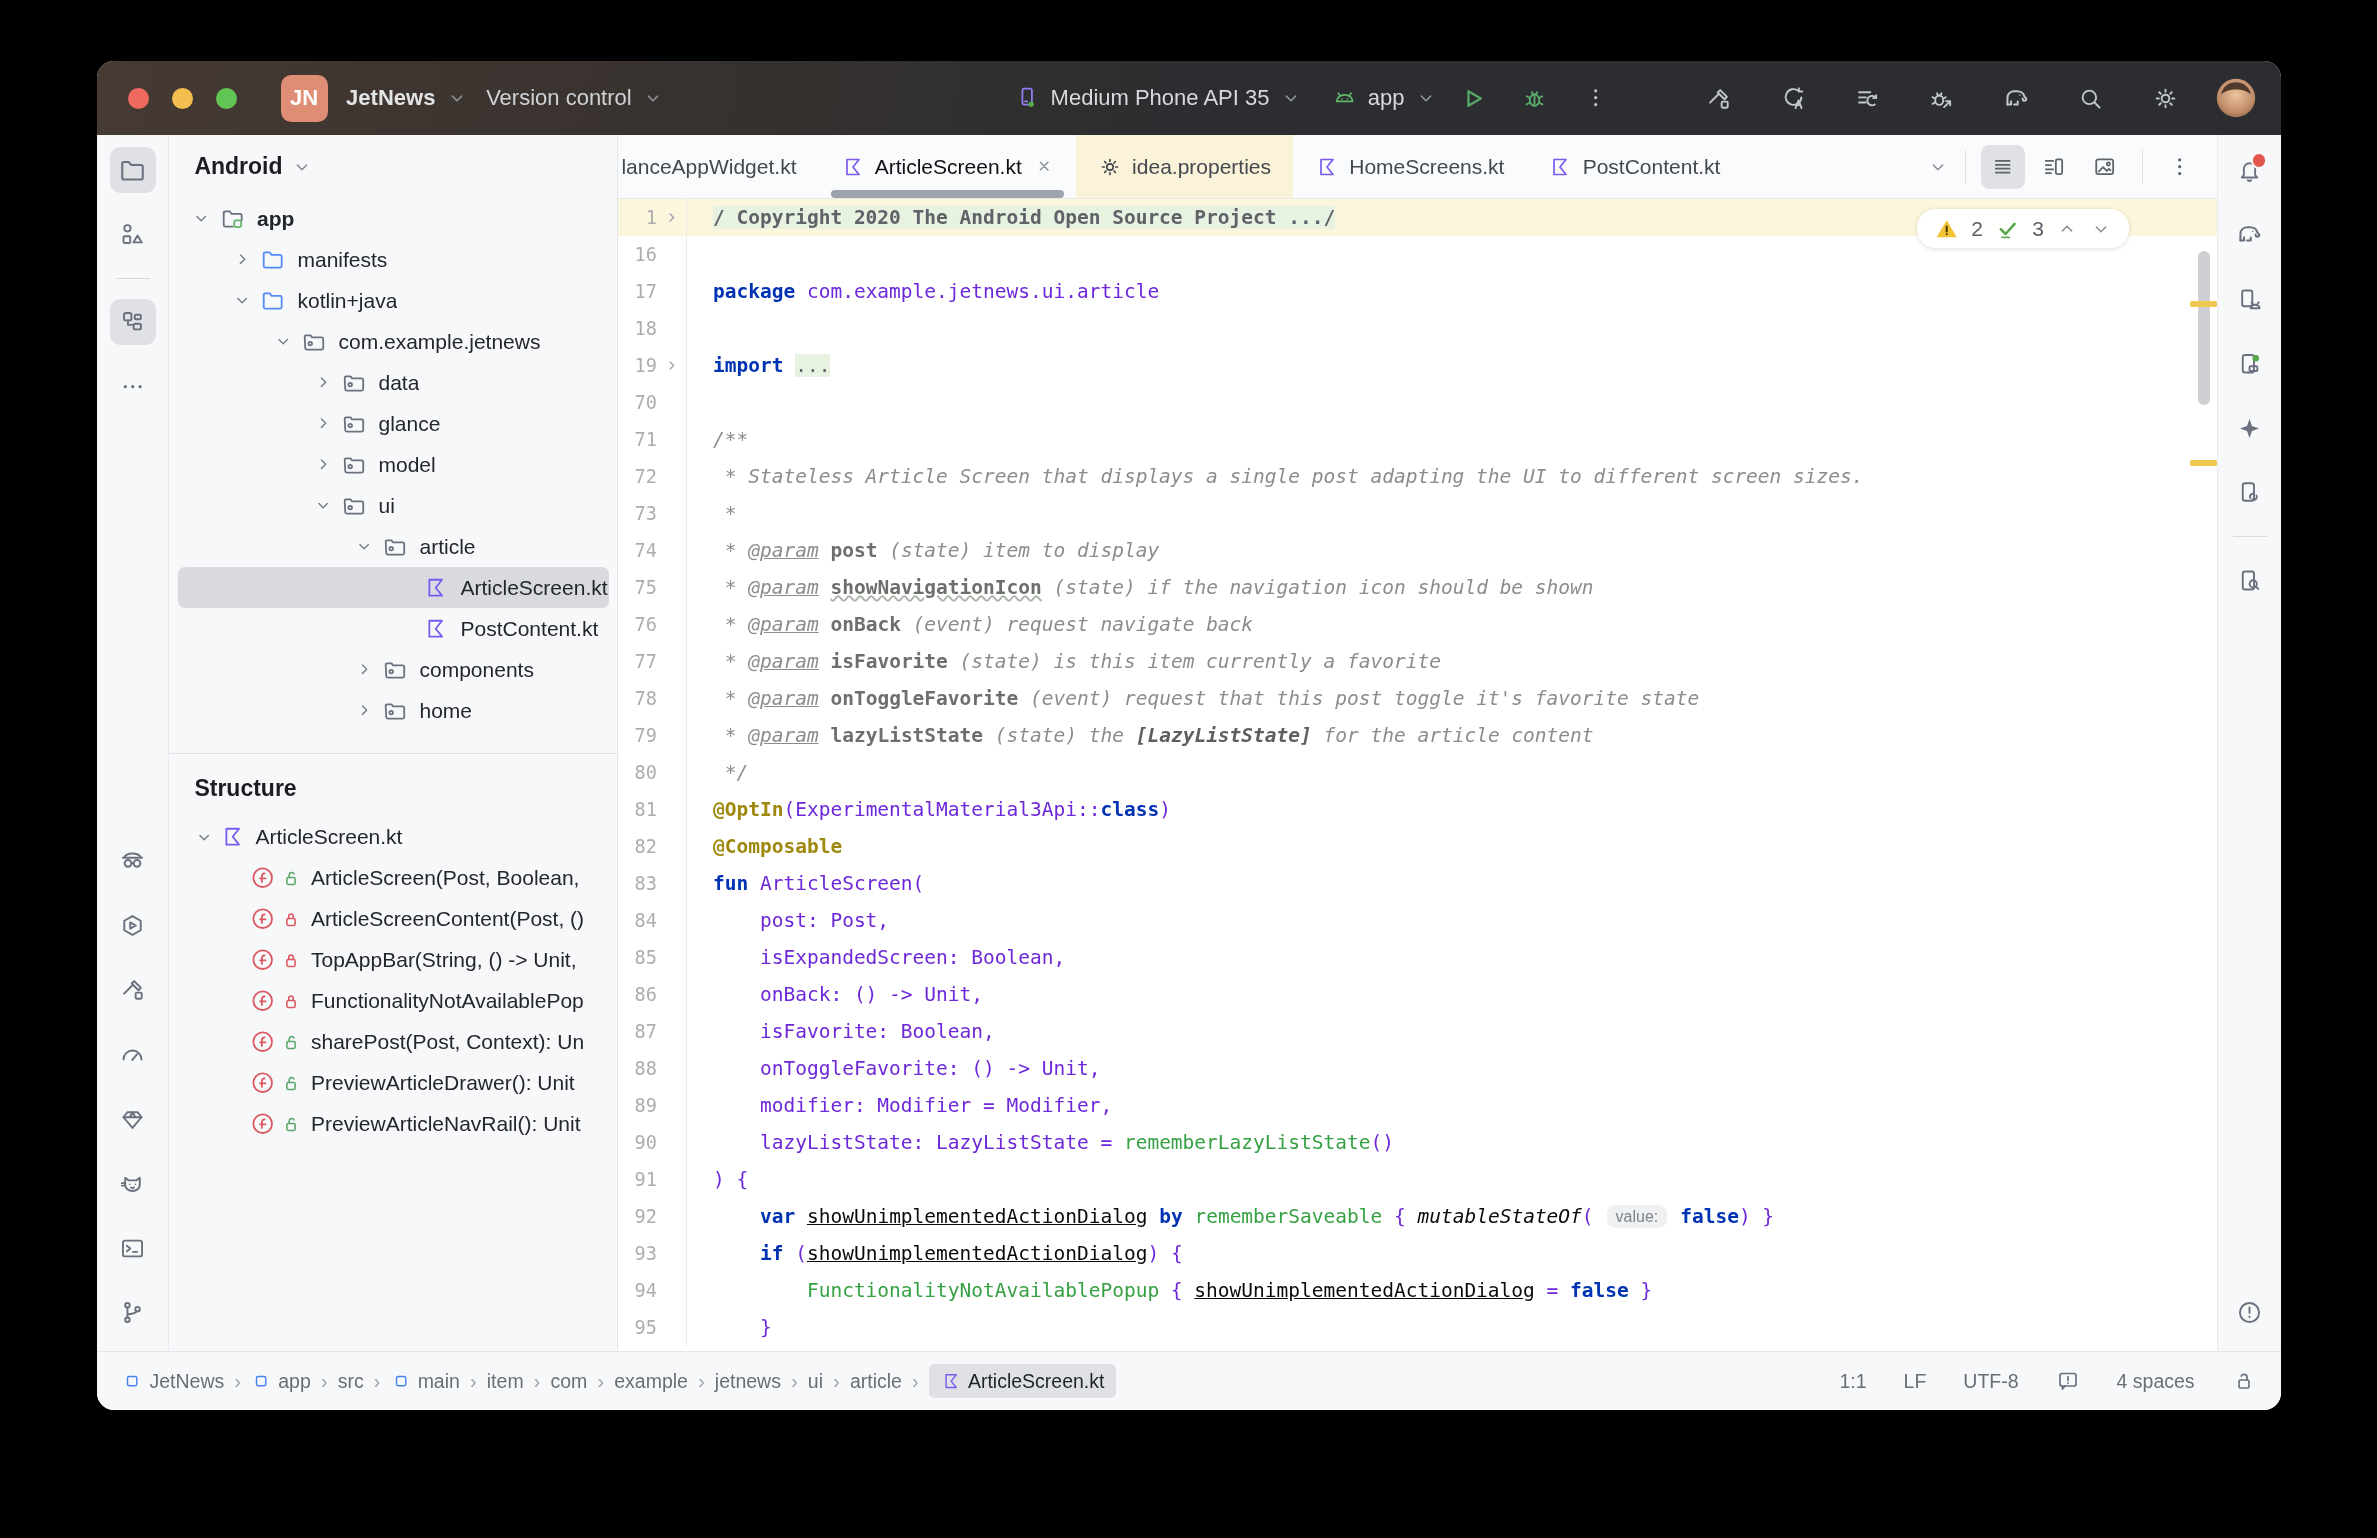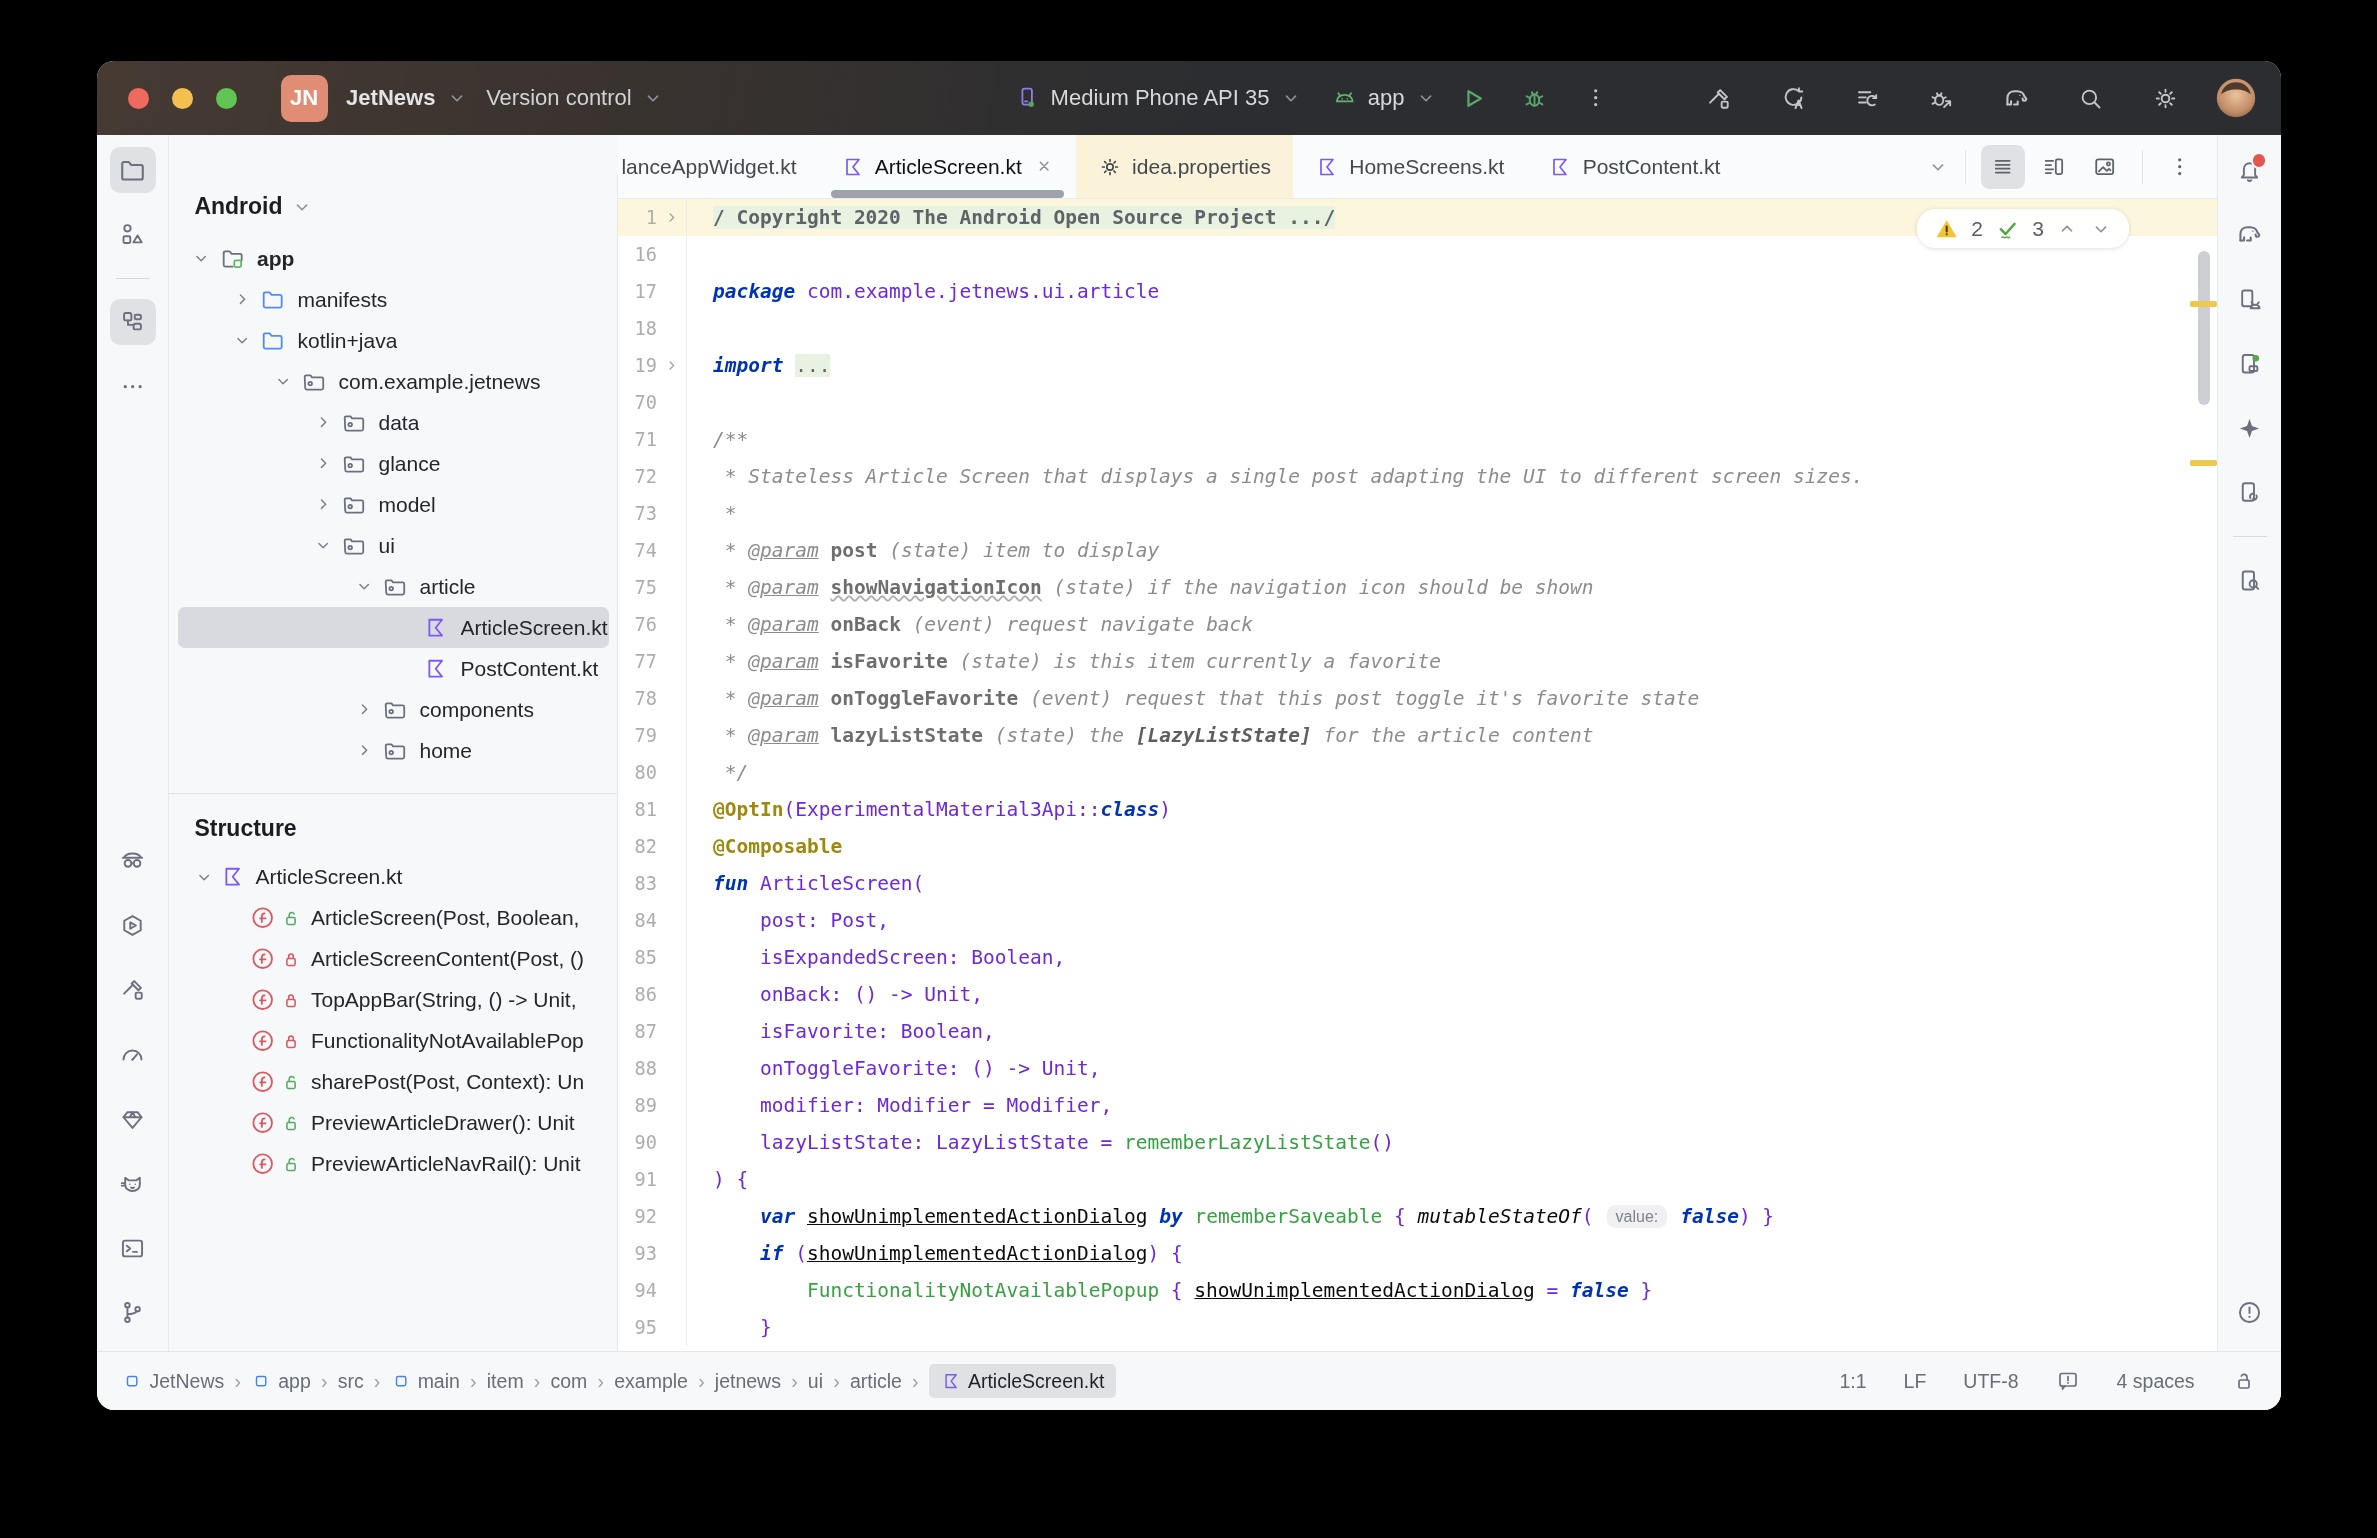--- a/index.html
+++ b/index.html
@@ -30,21 +30,21 @@
     align-items:center;padding:12px 0 15.2px;box-sizing:border-box;background:#F7F8FA;}
   .rail-left{border-right:0.8px solid #E8EAED;}
   .rail-right{border-left:0.8px solid #E8EAED;width:64px;flex:0 0 64px;}
   .railgrp{display:flex;flex-direction:column;align-items:center;gap:18.6px;}
   .railbtn{width:46px;height:46px;border-radius:10.2px;display:flex;align-items:center;justify-content:center;color:#6C707E;}
   .railbtn.sel{background:#DFE1E5;}
   .raildiv{width:34px;height:0.8px;background:#D8DADE;margin:1.7px 0;}
   .badge-dot::after{content:"";position:absolute;right:5.1px;top:5.1px;width:12.7px;height:12.7px;border-radius:50%;
     background:#E3574E;border:2.5px solid #F7F8FA;}
   
-  .sidebar{width:448px;flex:0 0 448px;background:#F7F8FA;border-right:0.8px solid #E4E6E9;display:flex;flex-direction:column;overflow:hidden;margin-top:40px;}
+  .sidebar{width:448px;flex:0 0 448px;background:#F7F8FA;border-right:0.8px solid #E4E6E9;display:flex;flex-direction:column;overflow:hidden;}
   .panel-head{height:63px;display:flex;align-items:center;gap:8.5px;padding-left:25.4px;font-size:23px;font-weight:700;color:#1B1D22;flex:0 0 auto;}
   .tree{flex:0 0 auto;}
   .trow{height:41px;display:flex;align-items:center;font-size:21px;color:#23262B;white-space:nowrap;margin:0 8.5px;border-radius:6.8px;}
   .trow .sp{flex:0 0 auto;}
   .trow .tchev{width:30.5px;color:#7A7E86;display:flex;justify-content:center;flex:0 0 30.5px;}
   .trow .ticon{width:32px;display:flex;justify-content:center;flex:0 0 32px;color:#6C707E;}
   .trow .tlbl{margin-left:8.5px;overflow:hidden;text-overflow:clip;}
   .trow.sel{background:#D8DADF;}
   .trow.bold .tlbl{font-weight:700;}
   .sb-divider{height:0.8px;background:#E1E3E6;margin-top:22px;flex:0 0 auto;}
@@ -66,21 +66,21 @@
   .vsep{width:0.8px;height:34px;background:#E1E3E6;margin:0 8.5px;}
   .viewbtn{width:44px;height:44px;border-radius:8.5px;display:flex;align-items:center;justify-content:center;color:#5F636B;}
   .viewbtn.sel{background:#DFE1E5;}
   .editor{flex:1;position:relative;background:#fff;overflow:hidden;}
   .code{position:absolute;inset:0;font-family:"DejaVu Sans Mono",monospace;font-size:19.5px;}
   .cl{height:37px;display:flex;align-items:center;white-space:pre;}
   .cl .ln{flex:0 0 39px;text-align:right;color:#ADADAD;font-size:18.6px;}
   .cl .fld{flex:0 0 29px;display:flex;justify-content:center;color:#9BA0A8;}
   .cl .ct{border-left:0.8px solid #EBEBEB;padding-left:26px;height:100%;display:flex;align-items:center;flex:1;}
   .cl.cur{background:#FCF6DD;}
-  .tok-kw{color:#0033B3;font-weight:700;font-style:italic;}
+  .tok-kw{color:#0033B3;font-weight:700;}
   .tok-ann{color:#9E880D;font-weight:bold;}
   .tok-fnc{color:#36A143;}
   .tok-pln{color:#6d28d9;}
   .tok-und{color:#0A0A0A;text-decoration:underline;}
   .tok-itl{color:#0A0A0A;font-style:italic;}
   .tok-doc{color:#8C8C8C;font-style:italic;}
   .tok-doctag{color:#8C8C8C;font-style:italic;text-decoration:underline;}
   .tok-docb{color:#6E6E6E;font-weight:700;}
   .tok-docbb{color:#5E5E5E;font-weight:700;font-style:italic;}
   .tok-fold{background:#E7F2E1;color:#5F6368;font-weight:700;}

